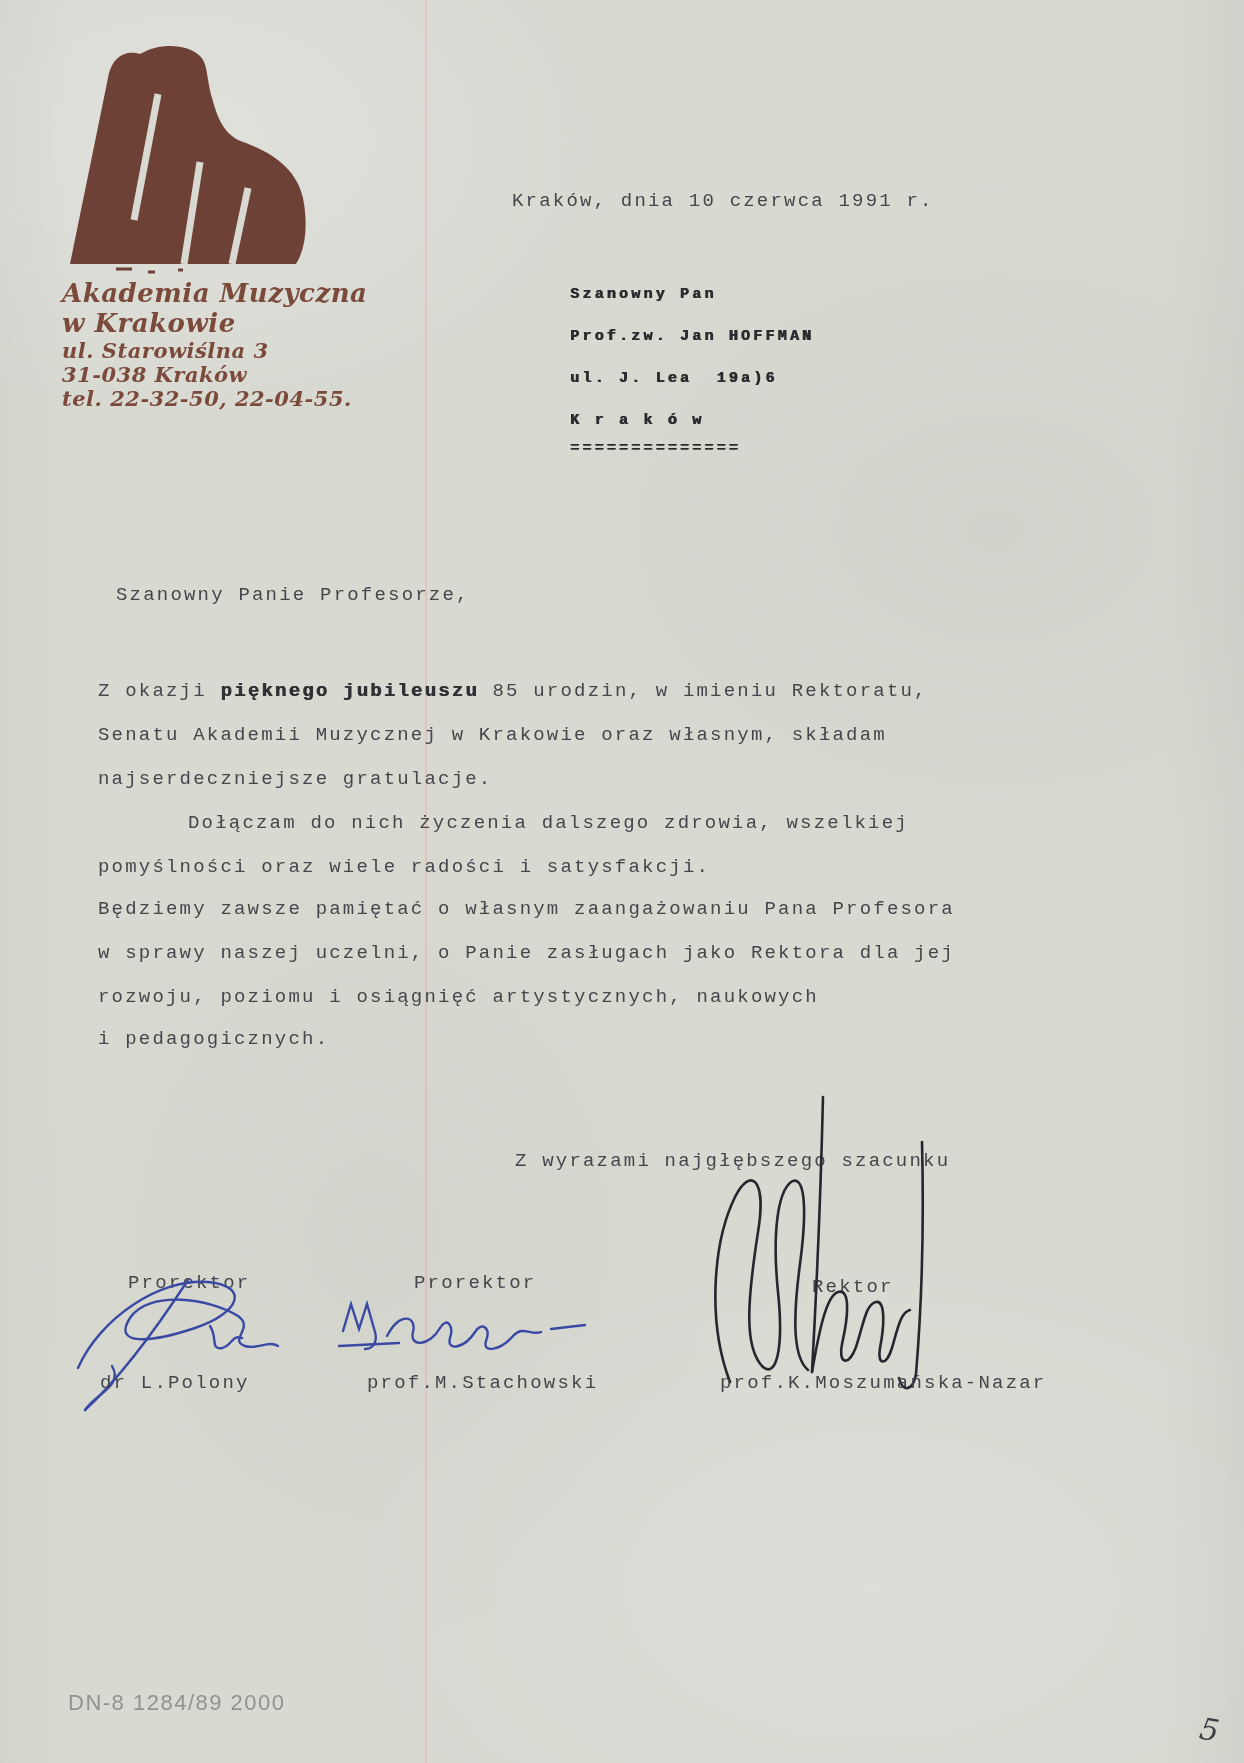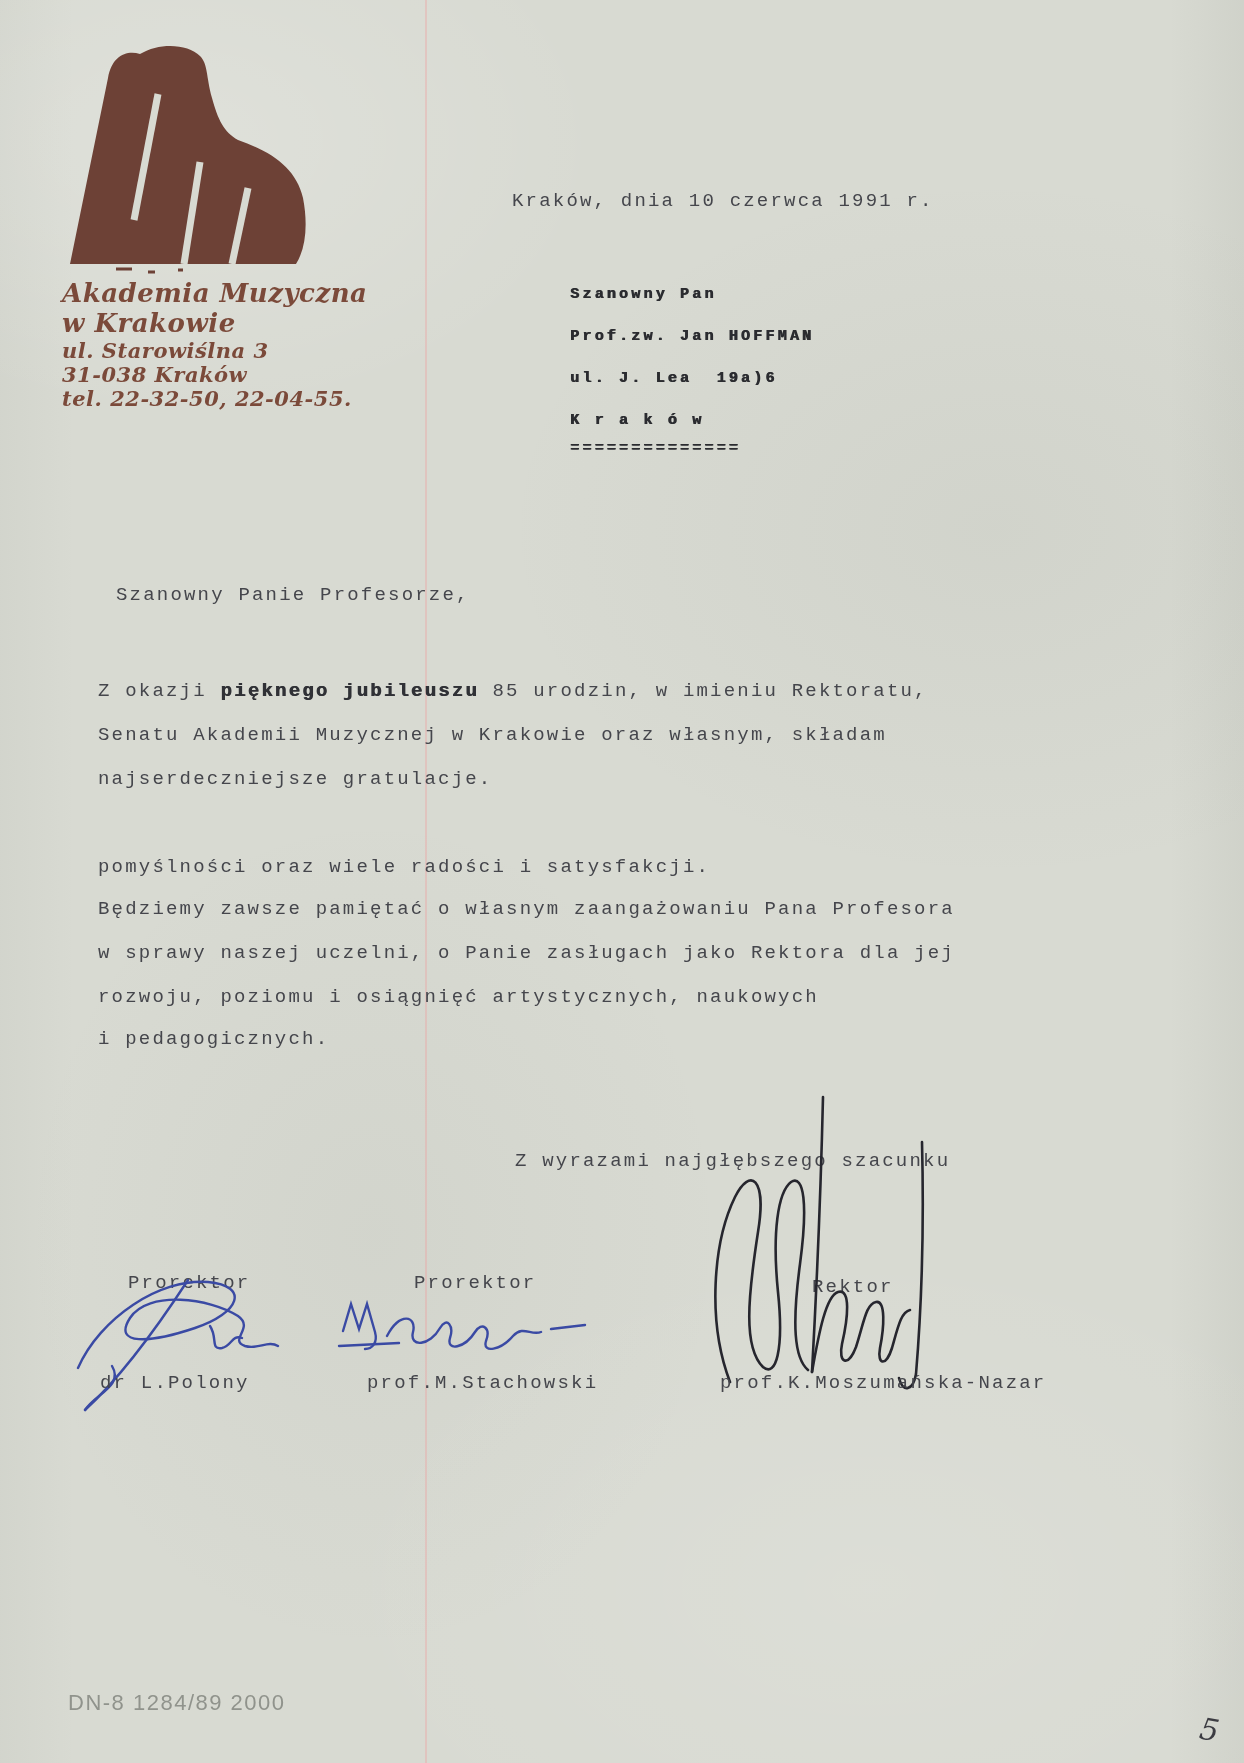--- a/index.html
+++ b/index.html
@@ -58,20 +58,21 @@
   <div class="mono recipient-line" style="left:570px;top:328px;">Prof.zw. Jan HOFFMAN</div>
   <div class="mono recipient-line" style="left:570px;top:370px;">ul. J. Lea  19a)6</div>
   <div class="mono recipient-line" style="left:570px;top:412px;">K r a k ó w</div>
   <div class="mono recipient-line" style="left:570px;top:440px;">==============</div>
 
   <div class="mono" style="left:108px;top:584px;margin-left:8px;">Szanowny Panie Profesorze,</div>
 
   <div class="mono" style="left:98px;top:680px;"><span>Z okazji </span><span class="bold-seg">pięknego jubileuszu</span><span> 85 urodzin, w imieniu Rektoratu,</span></div>
   <div class="mono" style="left:98px;top:724px;">Senatu Akademii Muzycznej w Krakowie oraz własnym, składam</div>
   <div class="mono" style="left:98px;top:768px;">najserdeczniejsze gratulacje.</div>
+  <div class="mono" style="left:188px;top:812px;">Dołączam do nich życzenia dalszego zdrowia, wszelkiej</div>
   <div class="mono" style="left:98px;top:856px;">pomyślności oraz wiele radości i satysfakcji.</div>
   <div class="mono" style="left:98px;top:898px;">Będziemy zawsze pamiętać o własnym zaangażowaniu Pana Profesora</div>
   <div class="mono" style="left:98px;top:942px;">w sprawy naszej uczelni, o Panie zasługach jako Rektora dla jej</div>
   <div class="mono" style="left:98px;top:986px;">rozwoju, poziomu i osiągnięć artystycznych, naukowych</div>
   <div class="mono" style="left:98px;top:1028px;">i pedagogicznych.</div>
 
   <div class="mono" style="left:515px;top:1150px;">Z wyrazami najgłębszego szacunku</div>
 
   <div class="mono" style="left:128px;top:1272px;">Prorektor</div>
   <div class="mono" style="left:414px;top:1272px;">Prorektor</div>

